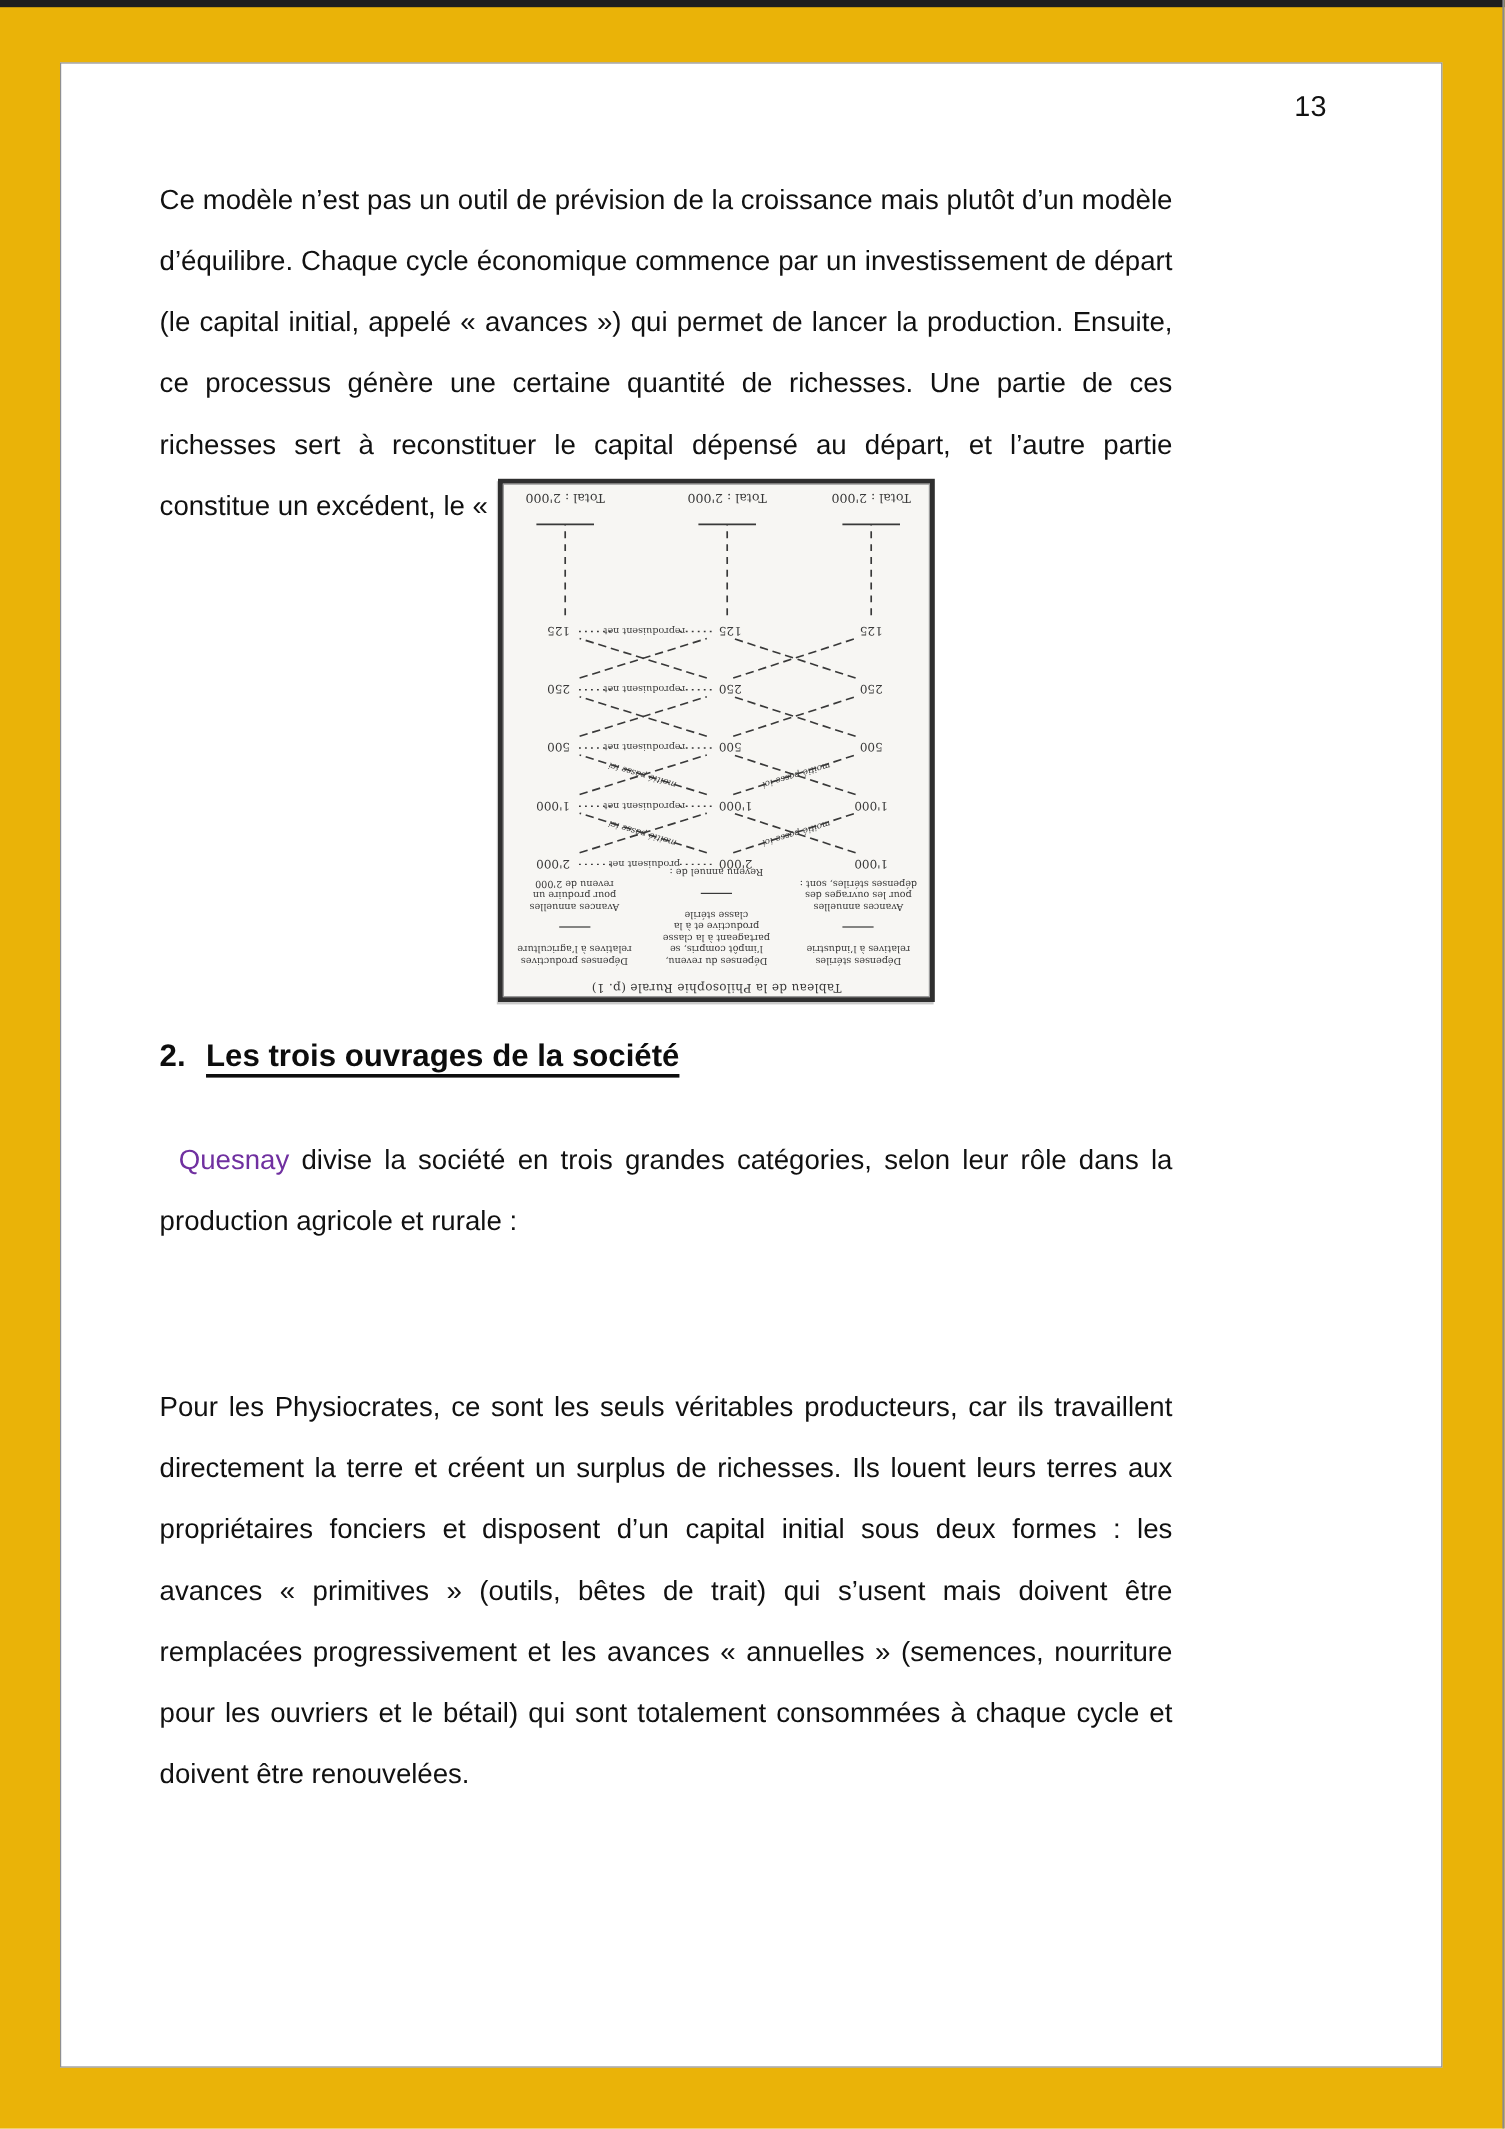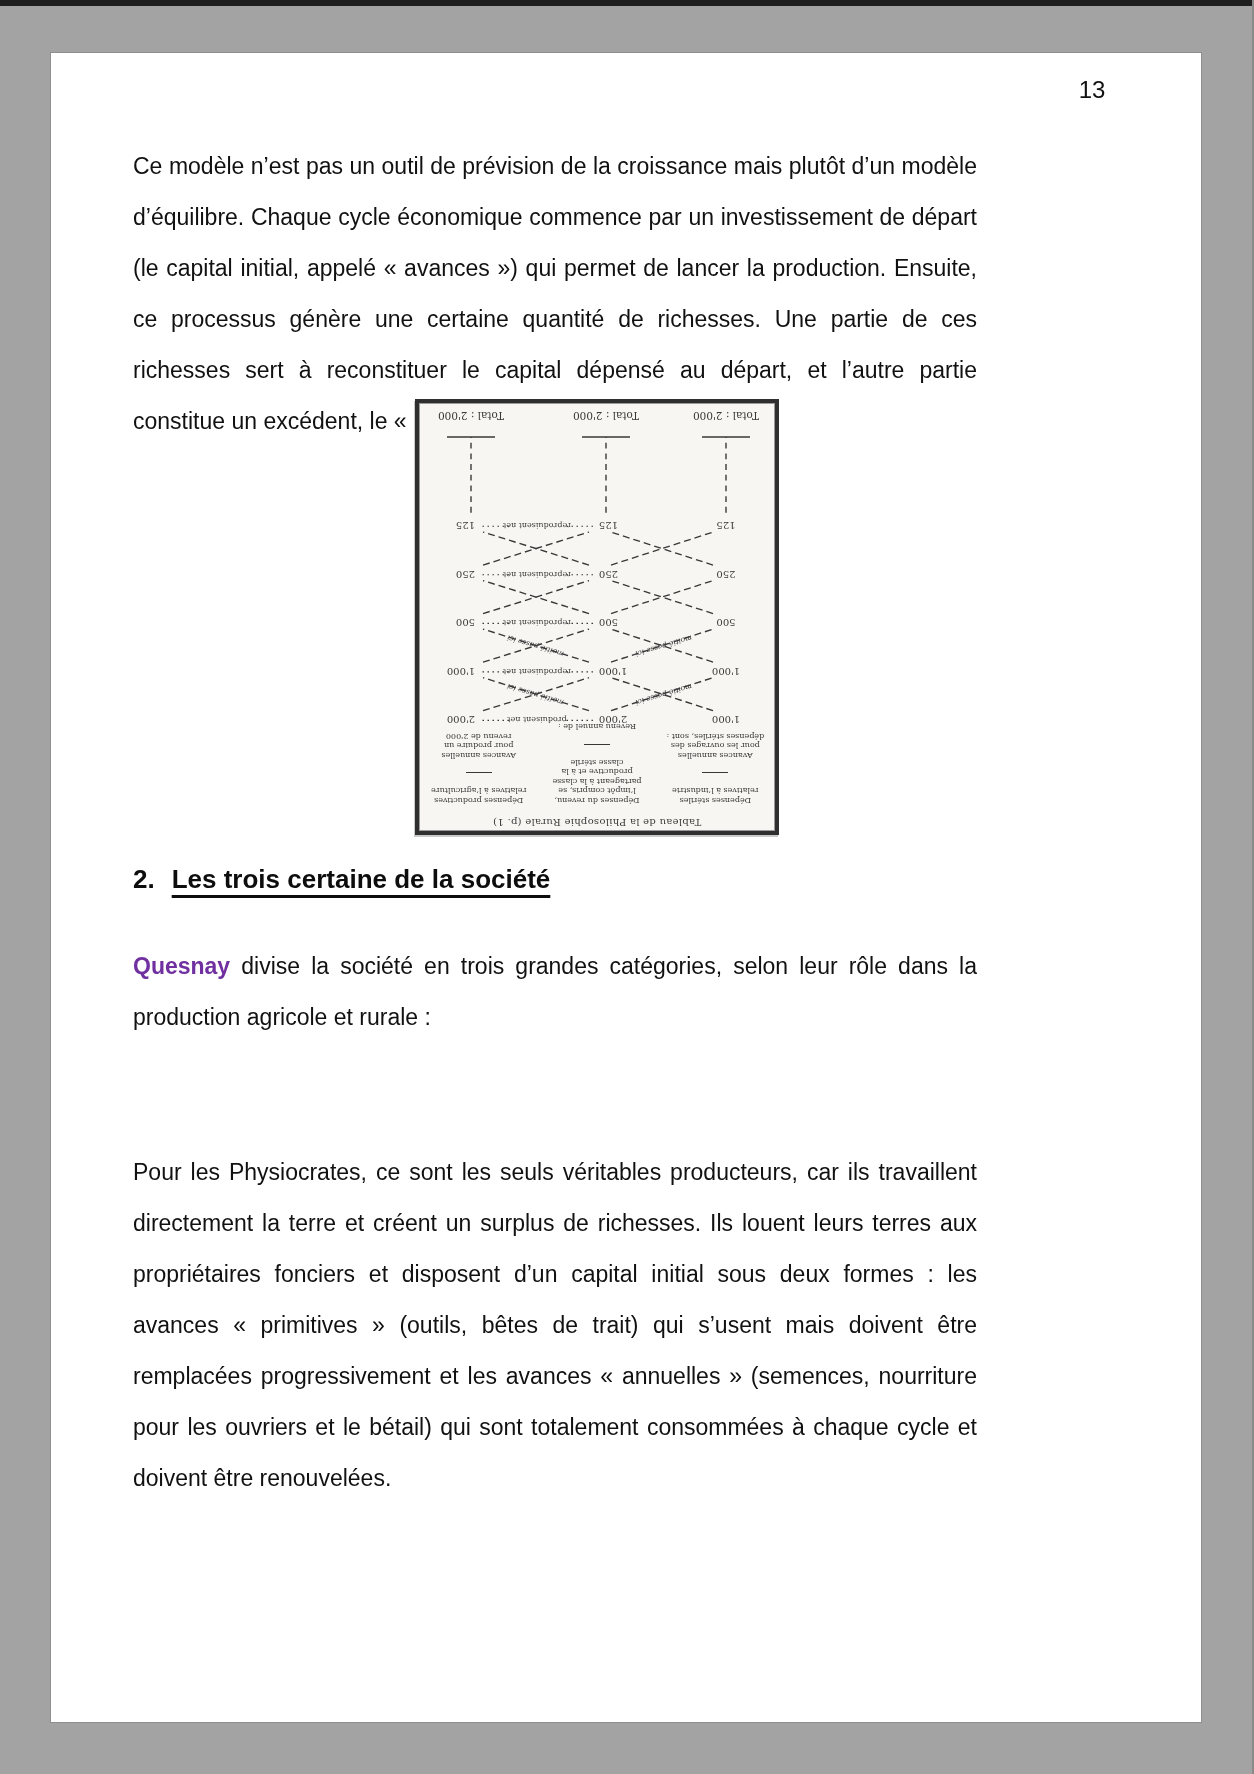--- a/index.html
+++ b/index.html
@@ -1,31 +1,31 @@
 <!DOCTYPE html>
 <html><head>
 <meta charset="utf-8">
 <style>
   html,body{margin:0;padding:0;background:#ffffff;}
-  #screen{position:relative;width:1254px;height:1774px;background:#a3a3a3;overflow:hidden;
+  #screen{position:relative;width:1254px;height:1774px;background:#eab308;overflow:hidden;
           font-family:"Liberation Sans",sans-serif;color:#000;}
   .top-black-bar{position:absolute;left:0;top:0;width:1254px;height:6px;background:#1e1e1e;}
   .right-edge-line{position:absolute;right:0;top:0;width:2px;height:1774px;background:#8a8a8a;}
   .page-border{position:absolute;left:50px;top:52px;width:1152px;height:1671px;
                border:1px solid #8f8f8f;background:#ffffff;box-sizing:border-box;}
   .page-number{position:absolute;left:1062px;top:76px;width:60px;text-align:center;
                font-size:24px;color:#111;}
   .body-text{position:absolute;left:133px;width:844px;margin:0;font-size:23px;line-height:51px;
              text-align:justify;color:#111;}
   .p1{top:141px;}
   .intro{top:941px;}
   .p2{top:1147px;}
   .bullet1{top:1058px;text-align:left;}
   .bullet2{top:1451px;text-align:justify;text-align-last:justify;}
-  .accent-name{color:#7030A0;font-weight:bold;}
+  .accent-name{color:#7030A0;font-weight:normal;margin-left:16px;}
   .b-label{font-weight:bold;}
   .heading{position:absolute;left:133px;top:864px;font-size:26px;font-weight:bold;color:#0d0d0d;}
   .h-num{margin-right:17px;}
   .h-text{text-decoration:underline;text-decoration-thickness:3px;text-underline-offset:7px;}
   
   .arrow-icon{display:inline-block;position:relative;width:27px;height:27px;vertical-align:-5px;
               margin-right:21px;border:2px solid #456b85;border-radius:7px;box-sizing:border-box;
               background:linear-gradient(180deg,#a6c0d4 0%,#7da3c0 45%,#5d87a8 100%);
               box-shadow:inset 0 1px 0 rgba(255,255,255,.6);}
   .arrow-icon .shaft{position:absolute;left:4px;top:9px;width:8px;height:5px;background:#fff;}
@@ -165,21 +165,21 @@
           <line class="cap" x1="276" y1="304" x2="324" y2="304"></line>
         </g>
         <text class="tot" x="45" y="330" text-anchor="middle">Total : 2'000</text>
         <text class="tot" x="165" y="330" text-anchor="middle">Total : 2'000</text>
         <text class="tot" x="300" y="330" text-anchor="middle">Total : 2'000</text>
       </svg>
     </div>
   </div>
 
   <div class="heading">
-    <span class="h-num">2.</span><span class="h-text">Les trois certaine de la société</span>
+    <span class="h-num">2.</span><span class="h-text">Les trois ouvrages de la société</span>
   </div>
 
   <p class="body-text intro">
     <span class="accent-name">Quesnay</span><span> divise la société en trois grandes catégories, selon leur rôle dans la production agricole et rurale :</span>
   </p>
 
 
   <p class="body-text p2">Pour les Physiocrates, ce sont les seuls véritables producteurs, car ils travaillent directement la terre et créent un surplus de richesses. Ils louent leurs terres aux propriétaires fonciers et disposent d’un capital initial sous deux formes : les avances « primitives » (outils, bêtes de trait) qui s’usent mais doivent être remplacées progressivement et les avances « annuelles » (semences, nourriture pour les ouvriers et le bétail) qui sont totalement consommées à chaque cycle et doivent être renouvelées.</p>
 
 </div>

